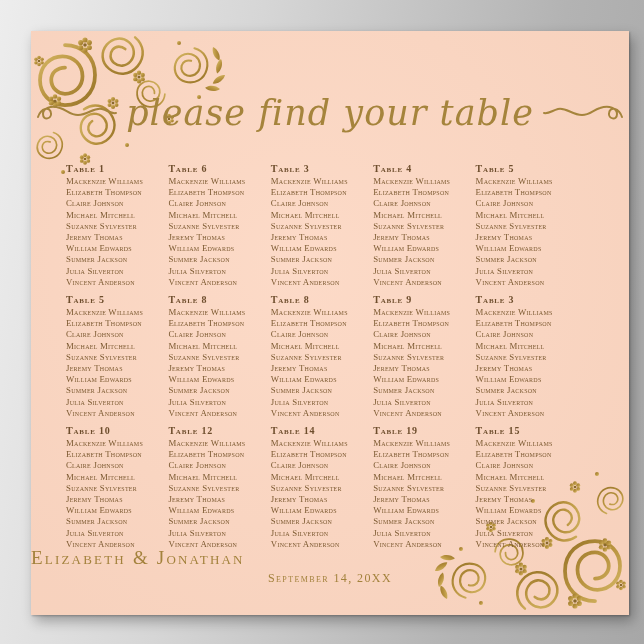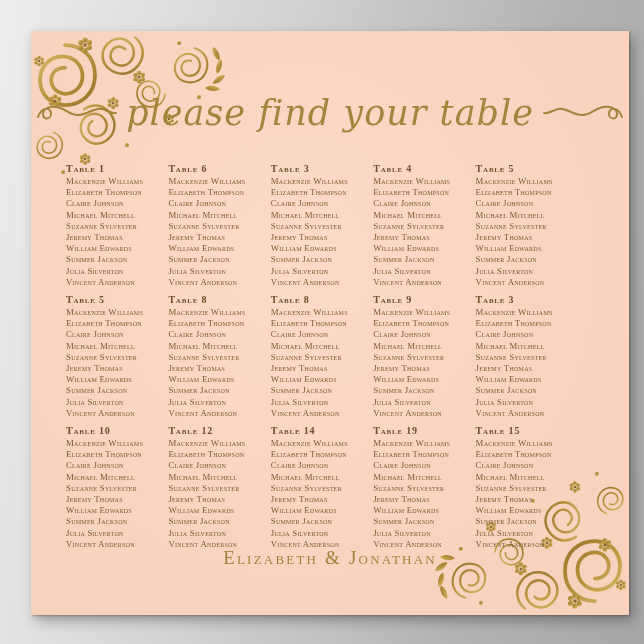--- a/index.html
+++ b/index.html
@@ -38,21 +38,21 @@
   .table-label{
     font-variant:small-caps;font-weight:bold;font-size:10px;
     letter-spacing:0.8px;color:#6e4e2d;line-height:13px;margin-bottom:1px;
     white-space:nowrap;
   }
   .guest-name{
     font-variant:small-caps;font-size:8.8px;letter-spacing:0.25px;
     color:#7c5a31;line-height:11.2px;white-space:nowrap;
   }
   .footer-couple{
-    position:absolute;left:0;top:516px;width:100%;text-align:center;
+    position:absolute;left:0;top:516px;width:100%;
     font-variant:small-caps;font-size:19px;letter-spacing:2.2px;
     color:#a3823c;white-space:nowrap;
   }
   .footer-date{
     position:absolute;left:0;top:540px;width:100%;text-align:center;
     font-variant:small-caps;font-size:12px;letter-spacing:1.4px;
     color:#a3823c;white-space:nowrap;
   }
 </style>
 </head>
@@ -315,14 +315,15 @@
           <div class="guest-name">Suzanne Sylvester</div>
           <div class="guest-name">Jeremy Thomas</div>
           <div class="guest-name">William Edwards</div>
           <div class="guest-name">Summer Jackson</div>
           <div class="guest-name">Julia Silverton</div>
           <div class="guest-name">Vincent Anderson</div>
         </div>
       </div>
 
     <div class="footer-couple">Elizabeth &amp; Jonathan</div>
+    <div class="footer-date">September 14, 20XX</div>
   </div>
 </div>
 
 </body></html>

